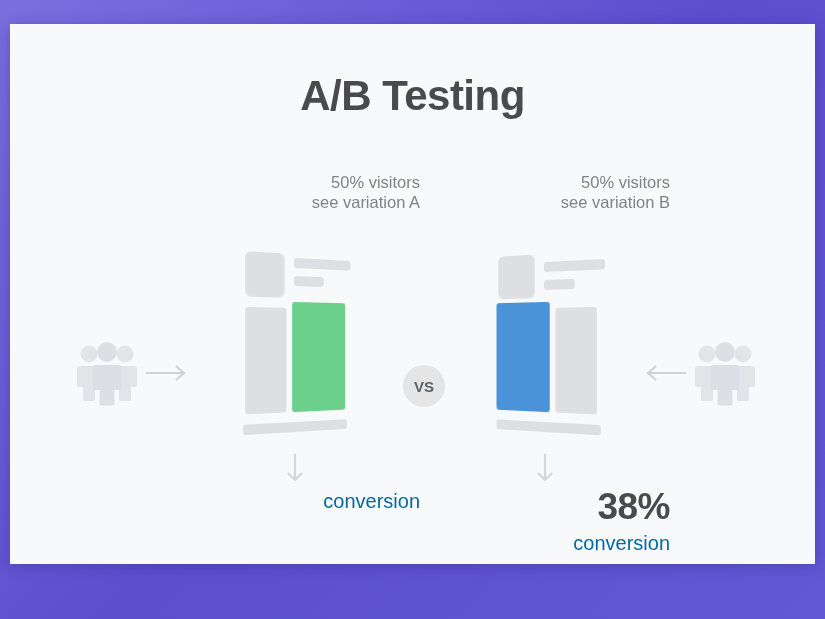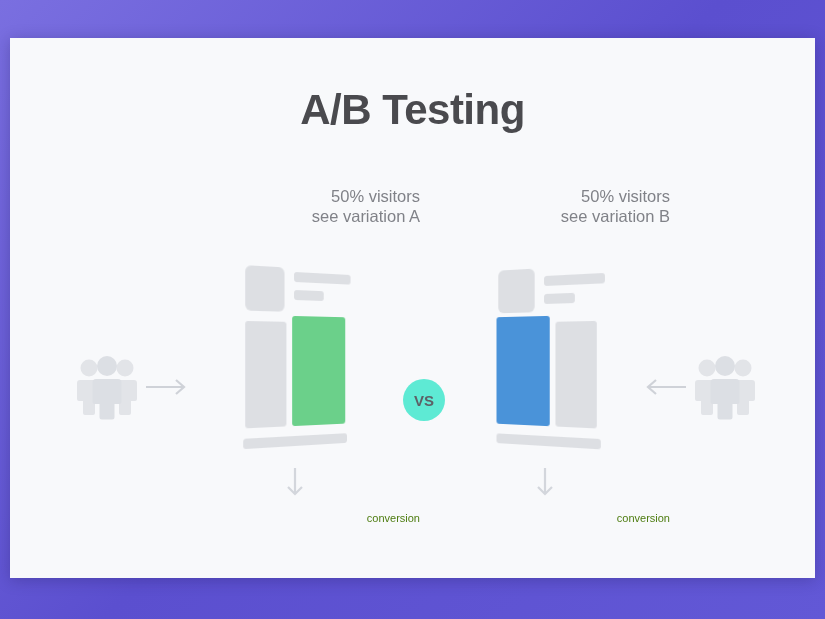--- a/index.html
+++ b/index.html
@@ -12,21 +12,21 @@
 
   body {
     font-family: "Liberation Sans", sans-serif;
     background: linear-gradient(135deg, #7a6fe0 0%, #5b4fcf 50%, #6258d6 100%);
     position: relative;
   }
 
   #slide-card {
     position: absolute;
     left: 10px;
-    top: 38px;
+    top: 24px;
     width: 805px;
     height: 540px;
     background: #f8f9fb;
     box-shadow: 0 2px 14px rgba(30, 20, 80, 0.28);
   }
 
   #page-title {
     position: absolute;
     top: 48px;
     left: 0;
@@ -125,34 +125,34 @@
 
   
   .conversion-value {
     font-size: 37px;
     font-weight: bold;
     color: #4a4a4e;
     letter-spacing: -0.5px;
     line-height: 42px;
   }
   .conversion-label {
-    font-size: 11px;
-    color: #4d7c0f;
-    margin-top: 12px;
+    font-size: 20px;
+    color: #0369a1;
+    margin-top: 4px;
   }
 
   
   #vs-badge {
     position: absolute;
     left: 393px;
     top: 341px;
     width: 42px;
     height: 42px;
     border-radius: 50%;
-    background: #5eead4;
+    background: #e5e5e5;
     display: flex;
     align-items: center;
     justify-content: center;
     font-size: 15px;
     font-weight: bold;
     color: #5d6066;
   }
 
   
   .audience-group {
@@ -230,20 +230,21 @@
       <div class="mockup-piece footer-bar"></div>
     </div>
 
     <div class="down-arrow">
       <svg width="22" height="34" viewBox="0 0 22 34">
         <line x1="11" y1="2" x2="11" y2="28" stroke="#d3d6dc" stroke-width="2.2"></line>
         <polyline points="4,21 11,28 18,21" fill="none" stroke="#d3d6dc" stroke-width="2.2"></polyline>
       </svg>
     </div>
 
+    <div class="conversion-value">38%</div>
     <div class="conversion-label">conversion</div>
   </div>
 
   <div class="audience-group" id="audience-right">
     <span class="flow-arrow">
       <svg width="50" height="24" viewBox="0 0 50 24">
         <line x1="8" y1="12" x2="46" y2="12" stroke="#cfd2d8" stroke-width="2.2"></line>
         <polyline points="16,5 8,12 16,19" fill="none" stroke="#cfd2d8" stroke-width="2.2"></polyline>
       </svg>
     </span>

